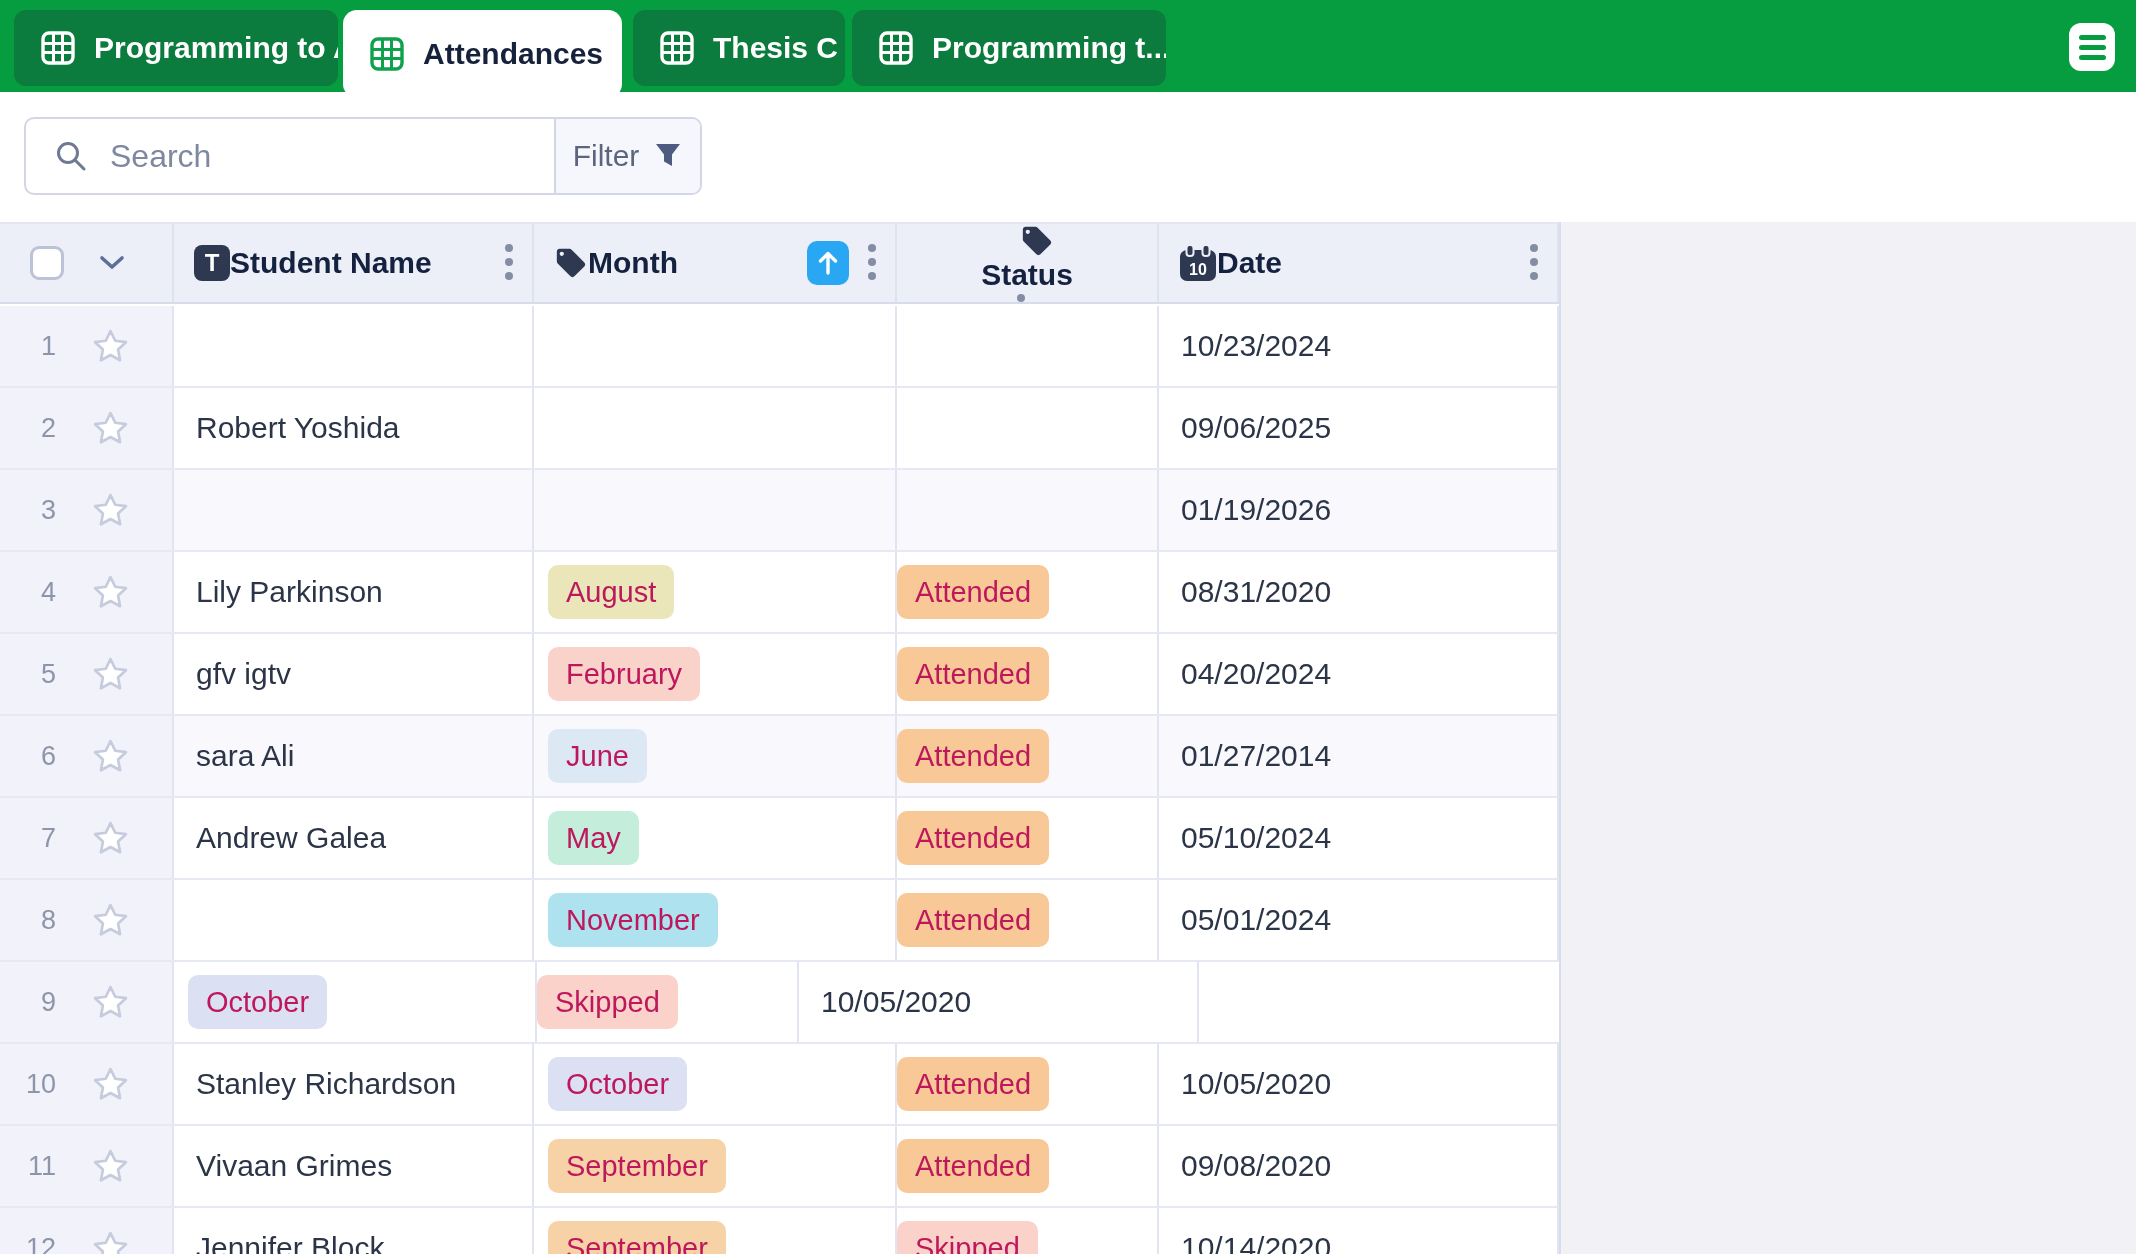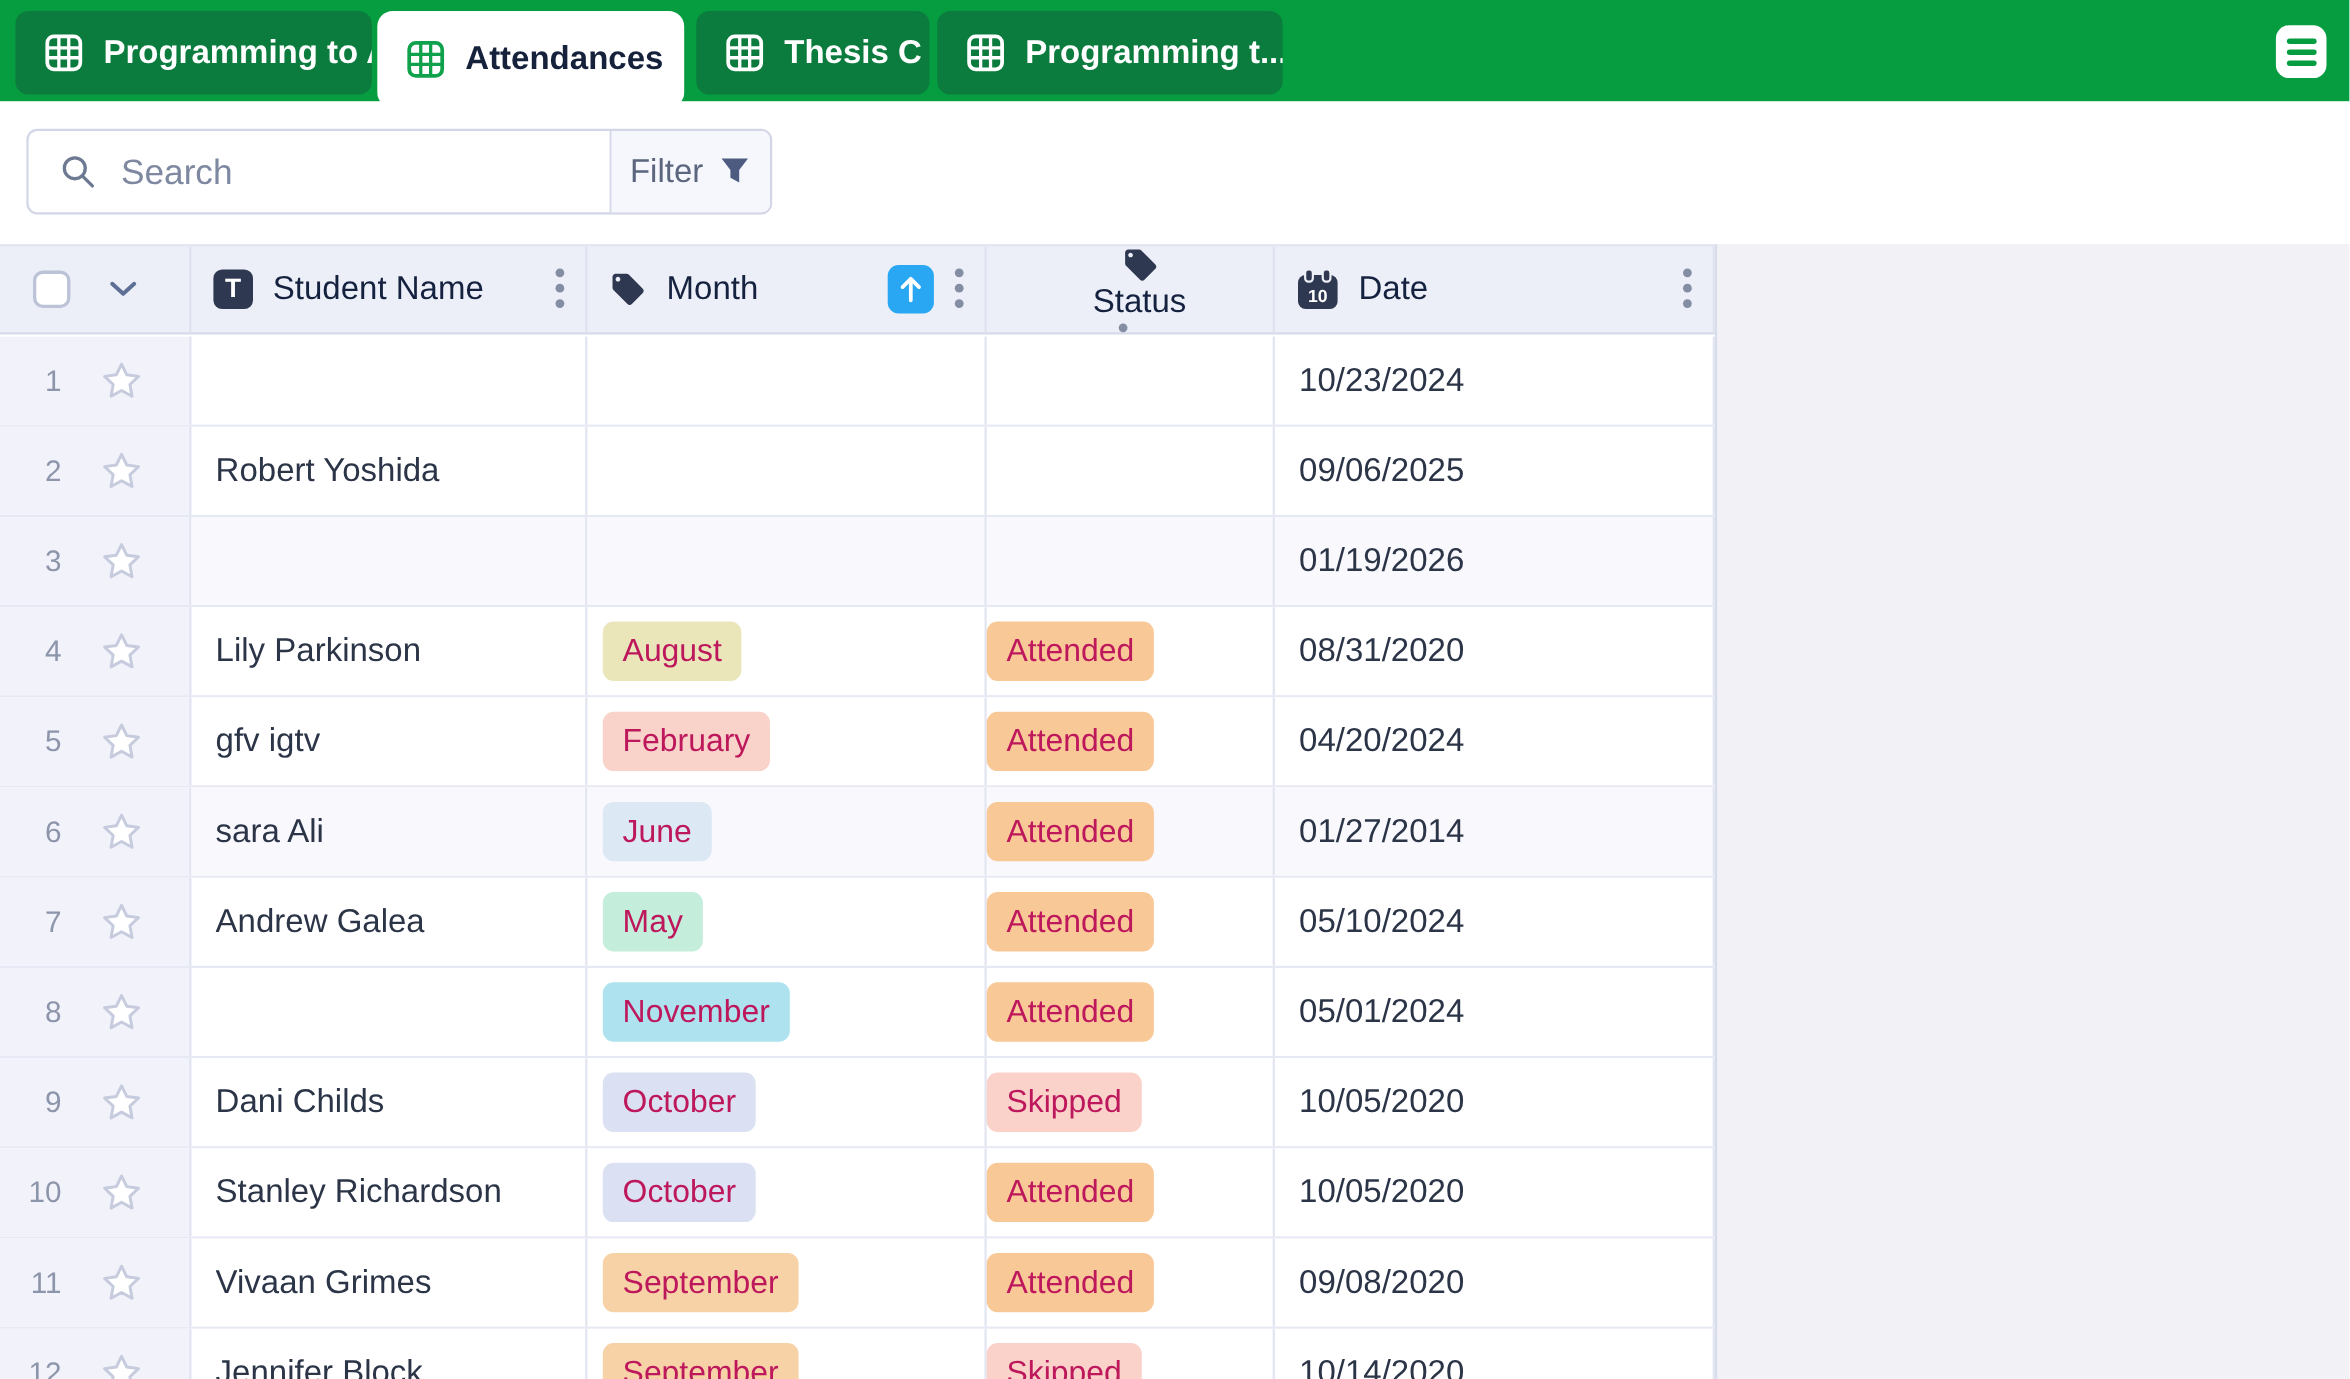--- a/index.html
+++ b/index.html
@@ -67,21 +67,21 @@
   .hcell {
     display: flex; align-items: center; border-right: 2px solid #DFE2EF;
     height: 100%; position: relative;
   }
   .hcell-num { width: 174px; padding-left: 30px; gap: 34px; }
   .checkbox {
     width: 34px; height: 34px; background: #ffffff;
     border: 3px solid #BCC3D6; border-radius: 9px; cursor: pointer; padding: 0;
   }
   .hcell .icon-wrap { margin-left: 20px; display: flex; flex: 0 0 auto; }
-  .hcell .hlabel { margin-left: 18px; font-size: 30px; font-weight: normal; color: #14213F; white-space: nowrap; }
+  .hcell .hlabel { font-size: 30px; font-weight: bold; color: #14213F; white-space: nowrap; }
   .hcell .spacer { flex: 1 1 auto; }
   .sort-badge {
     width: 42px; height: 44px; border-radius: 10px; background: #29A7F2;
     display: flex; align-items: center; justify-content: center; flex: 0 0 auto;
     margin-right: 12px; cursor: pointer;
   }
   .kebab { display: flex; align-items: center; padding: 0 6px; margin-right: 12px; cursor: pointer; background: none; border: none; }
   .icon-text-field {
     width: 36px; height: 36px; background: #2E3850; border-radius: 8px;
     color: #ffffff; font-weight: bold; font-size: 24px;
@@ -421,23 +421,20 @@
       </div>
       <div class="row">
         <div class="cell cell-num">
           <span class="rownum">9</span>
           <button class="star-btn">
             <svg width="37" height="37" viewBox="0 0 36 36">
               <polygon points="18,3 22.6,12.4 33,13.8 25.4,21 27.3,31.4 18,26.3 8.7,31.4 10.6,21 3,13.8 13.4,12.4" fill="#ffffff" stroke="#C6CBDD" stroke-width="2.6" stroke-linejoin="round"></polygon>
             </svg>
           </button>
         </div>
-        <div class="cell cell-name">
-          <span class="cell-text">Dani Childs</span>
-        </div>
         <div class="cell cell-month">
           <span class="chip" style="background: rgb(219, 225, 242);">October</span>
         </div>
         <div class="cell cell-status">
           <span class="chip" style="background: rgb(251, 210, 201);">Skipped</span>
         </div>
         <div class="cell cell-date">
           <span class="cell-text">10/05/2020</span>
         </div>
       </div>

